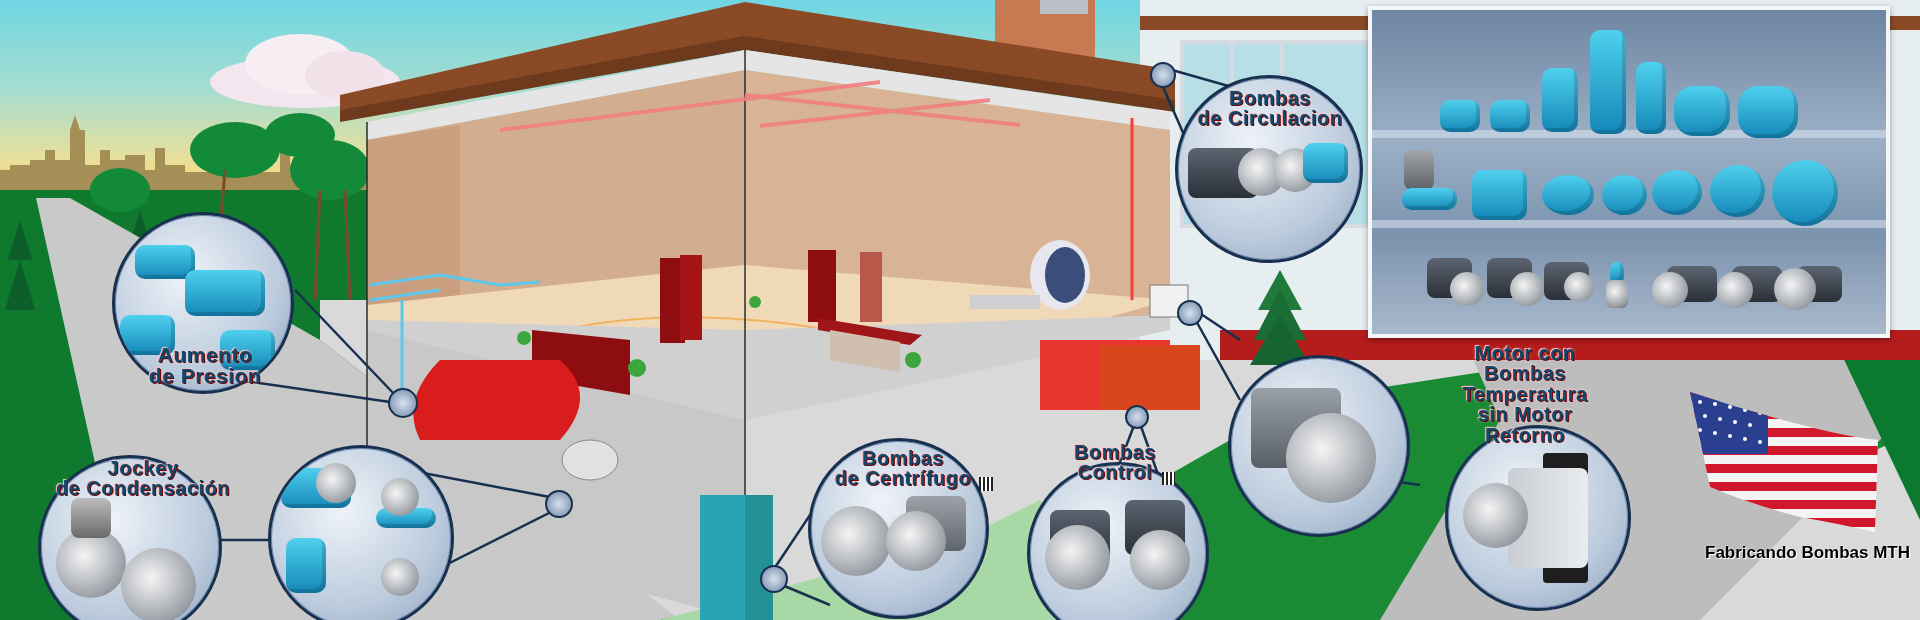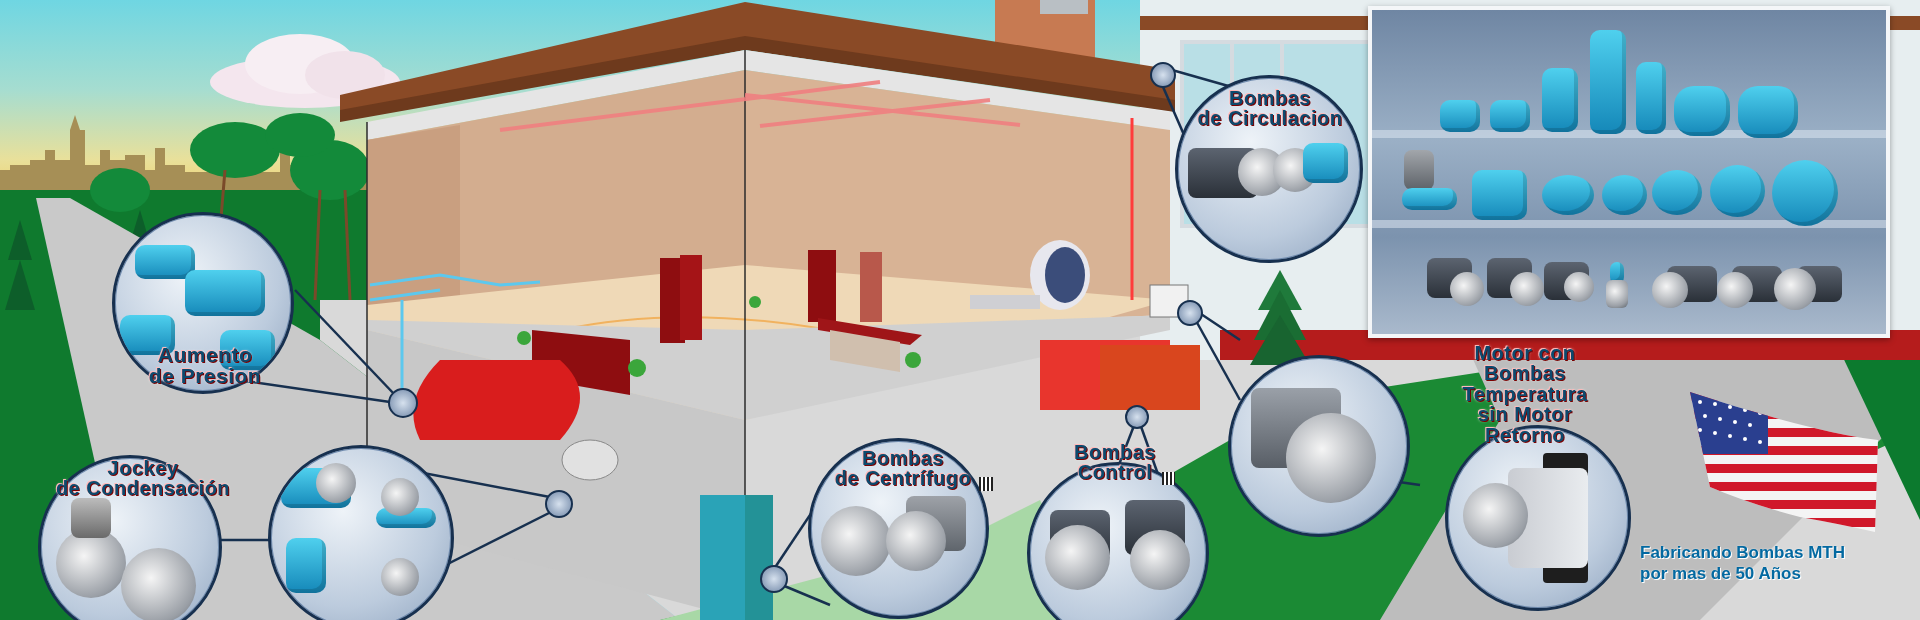--- a/index.html
+++ b/index.html
@@ -13,21 +13,21 @@
   .building-back { left: 1140px; top: 0; width: 780px; height: 360px; background: #e7eef0; }
   .callout-text { color: #0c4a6e; font-weight: bold; text-align: center; line-height: 1.02; text-shadow: 1px 1px 0 #7a0000, -1px -1px 0 #ffb9b9, 0 0 3px rgba(255,255,255,0.7); letter-spacing: 0.5px; }
   .circle { border-radius: 50%; border: 3px solid #17304f; box-shadow: 0 0 0 1px #6d89ad inset; overflow: hidden; background: radial-gradient(circle at 40% 35%, #eef3f8 0%, #bccbdd 60%, #8da2bd 100%); }
   .mini { border-radius: 50%; border: 2px solid #17304f; background: radial-gradient(#d6e1ee, #6f86a6); }
   .pump-blue { position: absolute; border-radius: 10px; background: linear-gradient(#4fd0ee, #1487b8); box-shadow: inset -4px -4px 0 rgba(0,0,0,0.15); }
   .pump-steel { position: absolute; border-radius: 50%; background: radial-gradient(circle at 40% 40%, #f5f5f5, #9a9fa6 70%, #5d636b); }
   .motor-dark { position: absolute; border-radius: 8px; background: linear-gradient(#5c6470, #2a3038); }
   .photo-panel { left: 1368px; top: 6px; width: 514px; height: 324px; border: 4px solid #f4f6f8; background: linear-gradient(#6f86a3, #9bb0c6 40%, #7c93ae 70%, #a9b9cc); box-shadow: 0 2px 6px rgba(0,0,0,0.35); overflow: hidden; }
   .shelf { position: absolute; left: 0; width: 100%; height: 8px; background: rgba(220,230,240,0.55); }
   .flag { left: 1690px; top: 392px; width: 190px; height: 140px; }
-  .tagline { left: 1640px; top: 542px; width: 270px; color: #0369a1; font-weight: bold; font-size: 17px; line-height: 21px; text-align: left; text-shadow: 1px 1px 0 #ffffff, 0 0 2px rgba(255,255,255,0.6); }
+  .tagline { left: 1640px; top: 542px; width: 270px; color: #000000; font-weight: bold; font-size: 17px; line-height: 21px; text-align: right; text-shadow: 1px 1px 0 #ffffff, 0 0 2px rgba(255,255,255,0.6); }
 </style>
 </head>
 <body>
 
 <div class="scene">
 
   <div class="abs sky"></div>
 
   <svg class="abs" style="left:205px;top:30px" width="200" height="80">
     <ellipse cx="100" cy="52" rx="95" ry="26" fill="#f4e6ee"></ellipse>
@@ -336,16 +336,15 @@
           <circle cx="25" cy="41" r="2"></circle>
           <circle cx="40" cy="44" r="2"></circle>
           <circle cx="55" cy="47" r="2"></circle>
           <circle cx="70" cy="50" r="2"></circle>
       </g>
     </g>
   </svg>
 
   <div class="abs tagline">
     <div>Fabricando Bombas MTH</div>
-    <div>por mas de 50 Años</div>
   </div>
 
 </div>
 
 </body></html>

